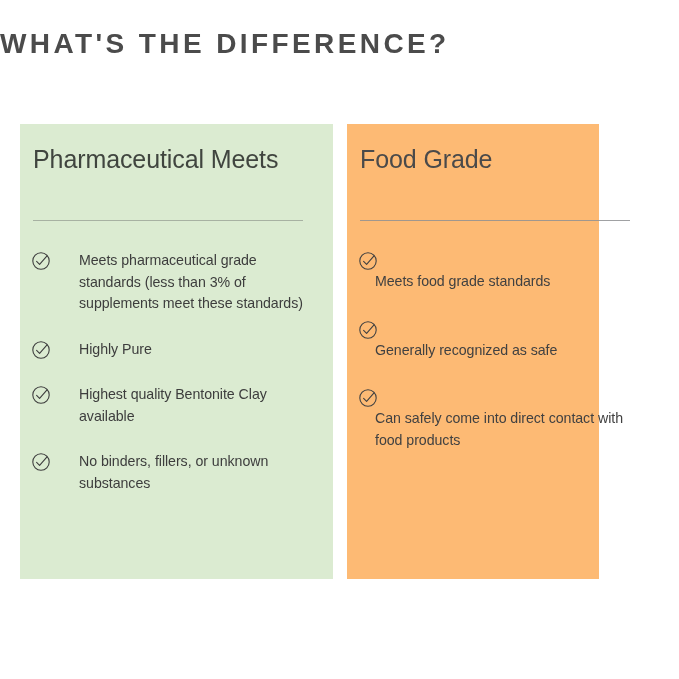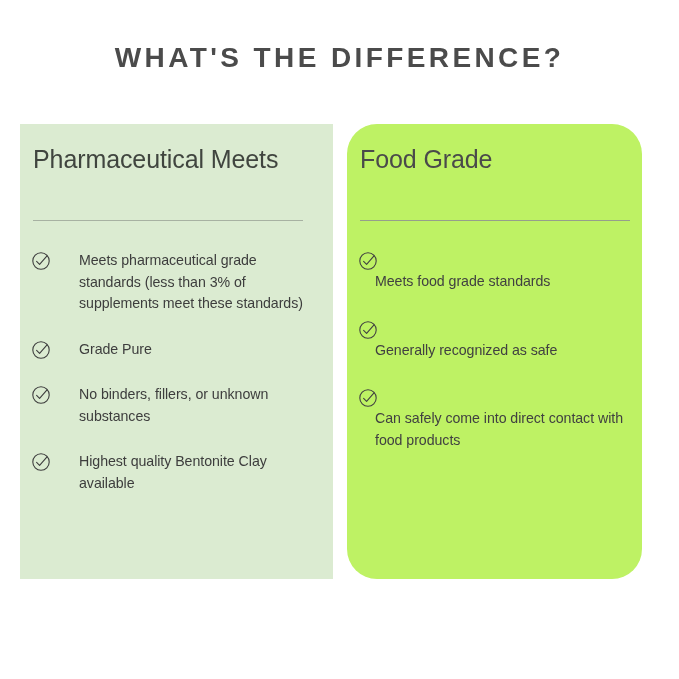--- a/index.html
+++ b/index.html
@@ -15,24 +15,23 @@
     position: relative;
   }
   .page {
     position: absolute;
     inset: 0;
   }
 
   
   .page-title {
     position: absolute;
-    top: 42px;
+    top: 28px;
     left: 0;
     width: 679px;
-    text-align: center;
     font-size: 28px;
     font-weight: bold;
     letter-spacing: 3.4px;
     color: #4b4b4b;
     white-space: nowrap;
   }
 
   
   .card {
     position: absolute;
@@ -41,23 +40,22 @@
     box-sizing: border-box;
     padding: 0;
   }
   .card-left {
     left: 20px;
     width: 313px;
     background: #dbebd1;
   }
   .card-right {
     left: 347px;
-    width: 295px;
-    background: #bef264;
-    border-radius: 30px;
+    width: 252px;
+    background: #fdba74;
   }
 
   .card-heading {
     position: absolute;
     left: 13px;
     top: 19px;
     width: 280px;
     font-size: 25px;
     line-height: 32px;
     font-weight: normal;
@@ -150,41 +148,41 @@
         <span class="bullet-text">Meets pharmaceutical grade standards (less than 3% of supplements meet these standards)</span>
       </div>
 
       <div class="bullet">
         <span class="bullet-icon">
           <svg viewBox="0 0 20 20">
             <circle cx="10" cy="10" r="8.2" fill="none" stroke="#3d3d3d" stroke-width="1.1"></circle>
             <path d="M5.6 10.3 L8.6 13.4 L16.0 4.9" fill="none" stroke="#3d3d3d" stroke-width="1.1" stroke-linecap="round" stroke-linejoin="round"></path>
           </svg>
         </span>
-        <span class="bullet-text">Grade Pure</span>
+        <span class="bullet-text">Highly Pure</span>
+      </div>
+
+      <div class="bullet">
+        <span class="bullet-icon">
+          <svg viewBox="0 0 20 20">
+            <circle cx="10" cy="10" r="8.2" fill="none" stroke="#3d3d3d" stroke-width="1.1"></circle>
+            <path d="M5.6 10.3 L8.6 13.4 L16.0 4.9" fill="none" stroke="#3d3d3d" stroke-width="1.1" stroke-linecap="round" stroke-linejoin="round"></path>
+          </svg>
+        </span>
+        <span class="bullet-text">Highest quality Bentonite Clay available</span>
       </div>
 
       <div class="bullet">
         <span class="bullet-icon">
           <svg viewBox="0 0 20 20">
             <circle cx="10" cy="10" r="8.2" fill="none" stroke="#3d3d3d" stroke-width="1.1"></circle>
             <path d="M5.6 10.3 L8.6 13.4 L16.0 4.9" fill="none" stroke="#3d3d3d" stroke-width="1.1" stroke-linecap="round" stroke-linejoin="round"></path>
           </svg>
         </span>
         <span class="bullet-text">No binders, fillers, or unknown substances</span>
-      </div>
-
-      <div class="bullet">
-        <span class="bullet-icon">
-          <svg viewBox="0 0 20 20">
-            <circle cx="10" cy="10" r="8.2" fill="none" stroke="#3d3d3d" stroke-width="1.1"></circle>
-            <path d="M5.6 10.3 L8.6 13.4 L16.0 4.9" fill="none" stroke="#3d3d3d" stroke-width="1.1" stroke-linecap="round" stroke-linejoin="round"></path>
-          </svg>
-        </span>
-        <span class="bullet-text">Highest quality Bentonite Clay available</span>
       </div>
 
     </div>
   </div>
 
   <div class="card card-right">
 
     <div class="card-heading">Food Grade</div>
 
     <div class="card-divider"></div>

